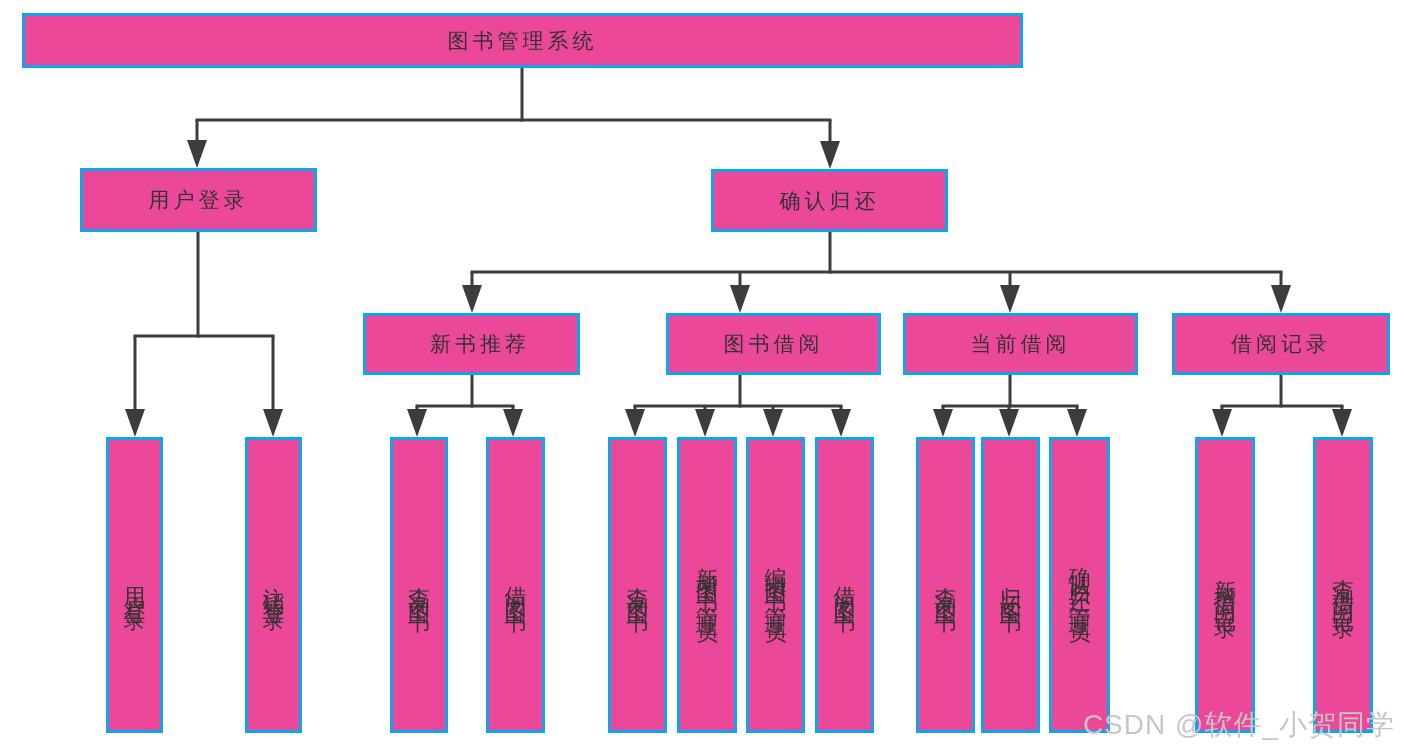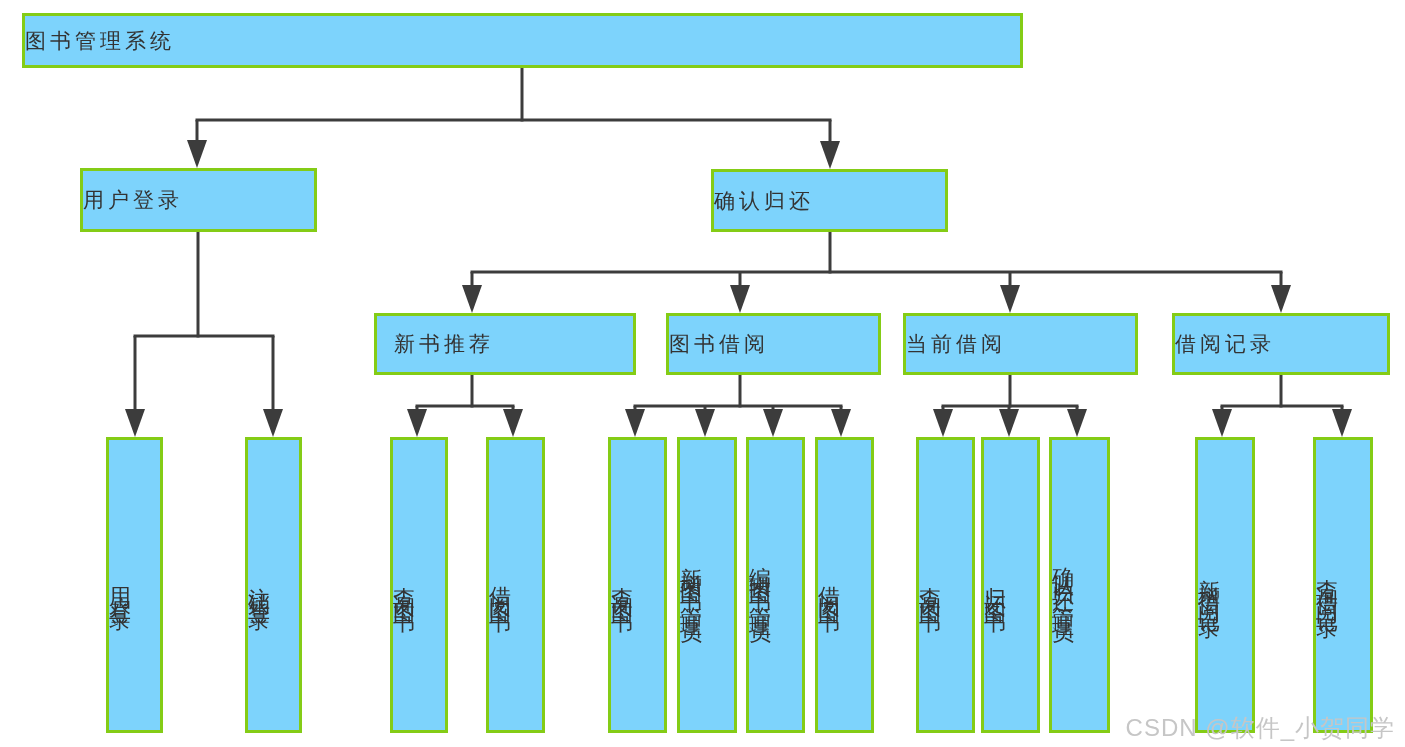--- a/index.html
+++ b/index.html
@@ -17,25 +17,25 @@
   .connectors {
     position: absolute;
     left: 0; top: 0;
     width: 1405px; height: 747px;
   }
   .connectors line { stroke: #3c3c3c; stroke-width: 3; }
   .connectors polygon { fill: #3c3c3c; }
 
   .node {
     position: absolute;
-    border: 3px solid #84cc16;
-    background: #7dd3fc;
+    border: 3px solid #0ea5e9;
+    background: #ec4899;
     display: flex;
     align-items: center;
-    justify-content: flex-start;
+    justify-content: center;
     color: #333333;
   }
 
   .hbox .label {
     font-size: 21px;
     letter-spacing: 4px;
     white-space: nowrap;
     color: #333333;
   }
 
@@ -46,21 +46,21 @@
     letter-spacing: 8px;
     line-height: 1;
     color: #333333;
     white-space: nowrap;
   }
 
   .watermark {
     position: absolute;
     right: 10px;
     bottom: 3px;
-    font-size: 24px;
+    font-size: 28px;
     letter-spacing: 1px;
     color: #c6c6c6;
     white-space: nowrap;
     pointer-events: none;
   }
 </style>
 </head>
 <body>
 
 <div class="stage">
@@ -145,21 +145,21 @@
     <span class="label">图书管理系统</span>
   </div>
 
   <div class="node hbox" style="left:80px; top:168px; width:237px; height:64px;">
     <span class="label">用户登录</span>
   </div>
   <div class="node hbox" style="left:711px; top:169px; width:237px; height:63px;">
     <span class="label">确认归还</span>
   </div>
 
-  <div class="node hbox" style="left:374px; top:313px; width:262px; height:62px;padding-left:17px;">
+  <div class="node hbox" style="left:363px; top:313px; width:217px; height:62px;padding-left:17px;">
     <span class="label">新书推荐</span>
   </div>
   <div class="node hbox" style="left:666px; top:313px; width:215px; height:62px;">
     <span class="label">图书借阅</span>
   </div>
   <div class="node hbox" style="left:903px; top:313px; width:235px; height:62px;">
     <span class="label">当前借阅</span>
   </div>
   <div class="node hbox" style="left:1172px; top:313px; width:218px; height:62px;">
     <span class="label">借阅记录</span>

